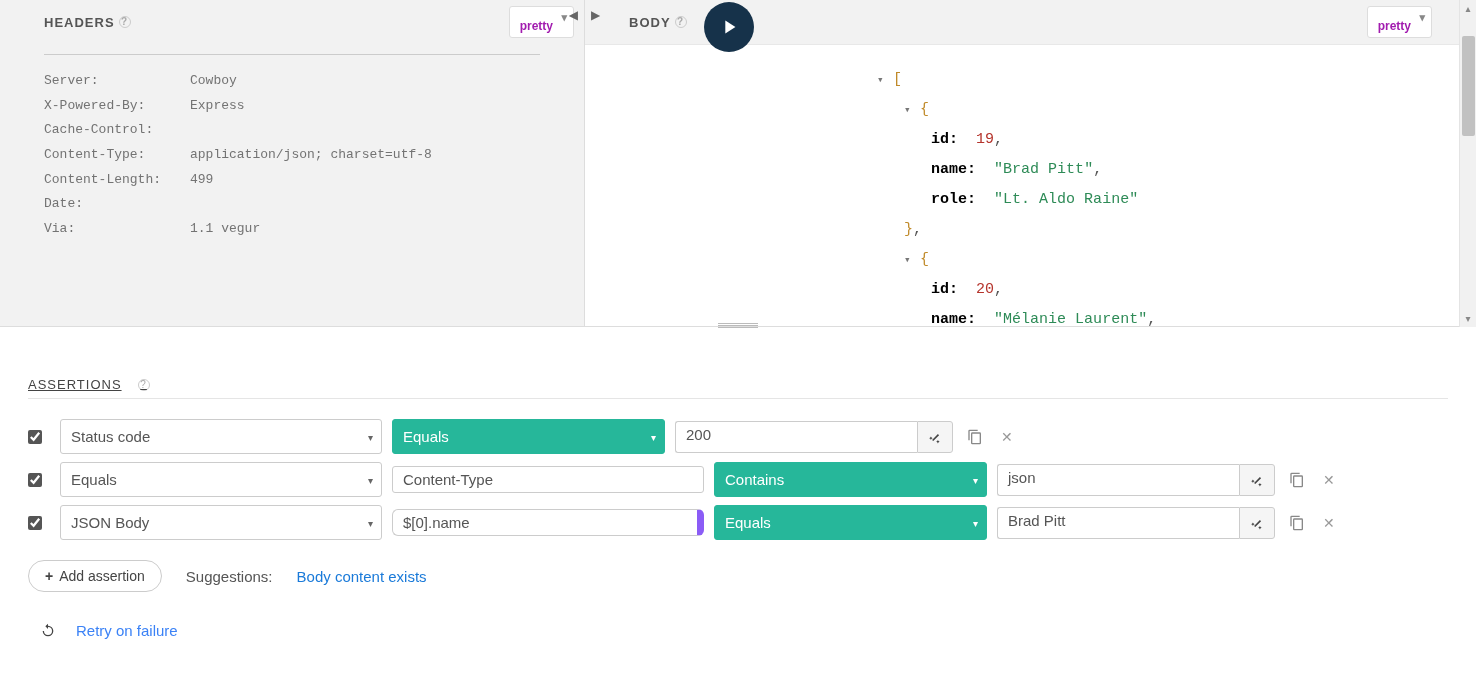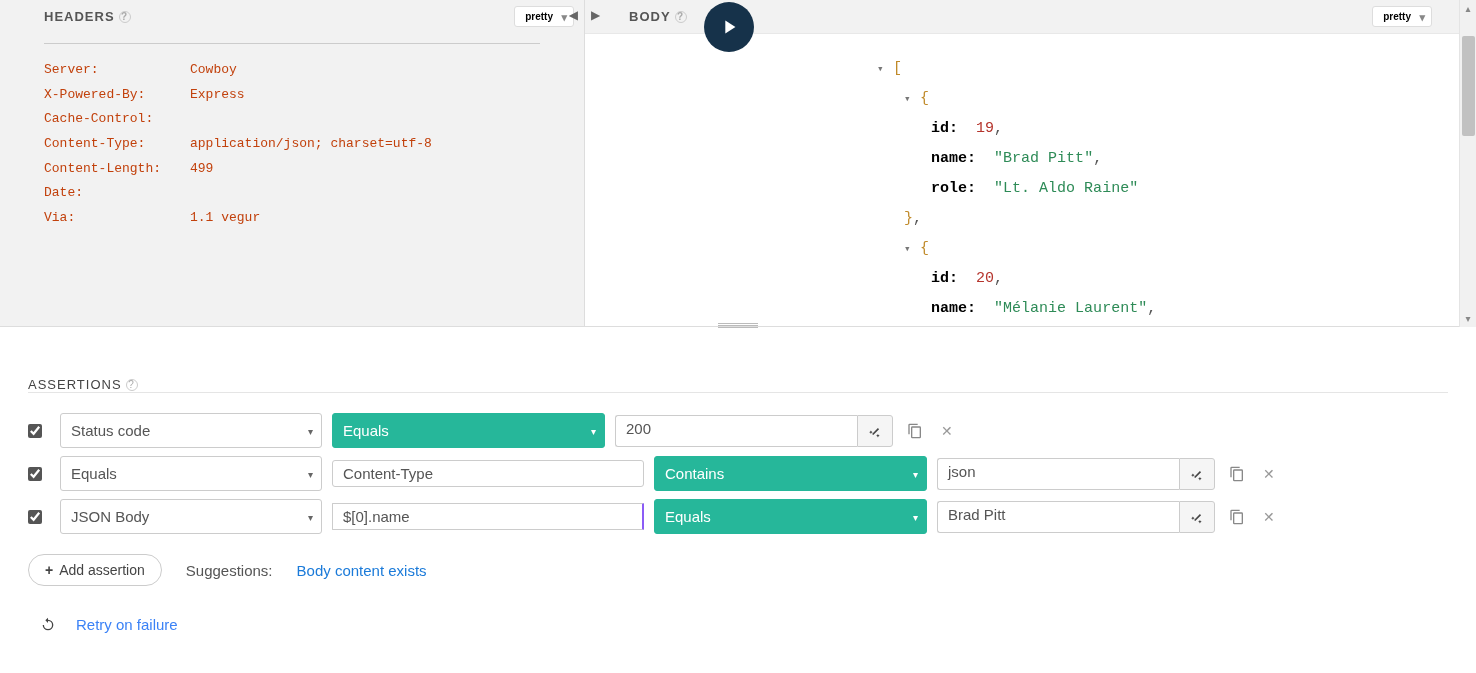--- a/index.html
+++ b/index.html
@@ -48,25 +48,25 @@
     border: 1px solid #ccc;
     border-radius: 50%;
     width: 12px;
     height: 12px;
     display: inline-flex;
     align-items: center;
     justify-content: center;
     line-height: 1;
   }
   .format-select {
-    font-size: 10px;
-    color: #000000;
+    font-size: 12px;
+    color: #a21caf;
     border: 1px solid #ddd;
     background: #fff;
-    padding: 4px 20px 4px 10px;
+    padding: 12px 20px 4px 10px;
     border-radius: 3px;
     position: relative;
     cursor: pointer;
   }
   .format-select::after {
     content: "▾";
     position: absolute;
     right: 6px;
     top: 4px;
     font-size: 11px;
@@ -79,21 +79,21 @@
     color: #666;
     cursor: pointer;
     z-index: 2;
   }
   .collapse-left { right: 6px; }
   .collapse-right { left: 6px; }
   .headers-body {
     padding: 10px 44px 20px 44px;
     font-family: "Courier New", monospace;
     font-size: 13px;
-    color: #c2410c;
+    color: #737373;
     line-height: 1.9;
   }
   .headers-hr {
     border: none;
     border-top: 1px solid #ccc;
     margin-bottom: 14px;
   }
   .hdr-row { display: flex; }
   .hdr-key { width: 146px; }
   .json-body {
@@ -183,21 +183,23 @@
 
   .assertions-section {
     padding: 50px 28px 20px 28px;
   }
   .section-title {
     font-size: 13px;
     letter-spacing: 1px;
     color: #444;
     display: flex;
     align-items: center;
-    gap: 4px;
+    gap: 16px;
+    margin-bottom: 6px;
+    text-decoration: underline;
   }
   .section-hr {
     border: none;
     border-top: 1px solid #e5e5e5;
     margin-bottom: 20px;
   }
   .assert-row {
     display: flex;
     align-items: center;
     gap: 10px;
@@ -255,21 +257,21 @@
   }
   .input-group { display: flex; align-items: stretch; }
   .icon-btn {
     color: #888;
     cursor: pointer;
     padding: 4px;
     display: flex;
     align-items: center;
   }
   .icon-btn.remove { font-size: 14px; color: #999; }
-  .w-source { width: 262px; }
+  .w-source { width: 322px; }
   .w-prop { width: 312px; }
   .w-cmp { width: 273px; }
   .w-target-short { width: 242px; }
   .w-target-long { width: 242px; }
 
   .add-row {
     display: flex;
     align-items: center;
     gap: 24px;
     margin-top: 20px;
@@ -429,21 +431,21 @@
       <svg width="16" height="16" viewBox="0 0 24 24">
           <path d="M16 1H4a2 2 0 00-2 2v14h2V3h12V1zm3 4H8a2 2 0 00-2 2v14a2 2 0 002 2h11a2 2 0 002-2V7a2 2 0 00-2-2zm0 16H8V7h11v14z" fill="#888"></path>
         </svg>
     </span>
     <span class="icon-btn remove">✕</span>
   </div>
 
   <div class="assert-row">
     <input type="checkbox" checked="" style="">
     <div class="field-select w-source">JSON Body</div>
-    <div class="field-input w-prop" style="border-radius:1px;border-right:2px solid #8b5cf6;">$[0].name</div>
+    <div class="field-input w-prop" style="border-radius:6px;border-right:7px solid #8b5cf6;">$[0].name</div>
     <div class="field-select teal w-cmp">Equals</div>
     <div class="input-group">
       <div class="field-input w-target-long">Brad Pitt</div>
       <div class="wand-btn">
         <svg width="14" height="14" viewBox="0 0 24 24">
             <path d="M7 17l10-10 2 2-10 10-2-2zm-2-6l1 2 2 1-2 1-1 2-1-2-2-1 2-1 1-2zm12 6l1 2 2 1-2 1-1 2-1-2-2-1 2-1 1-2z" fill="#444"></path>
           </svg>
       </div>
     </div>
     <span class="icon-btn">

